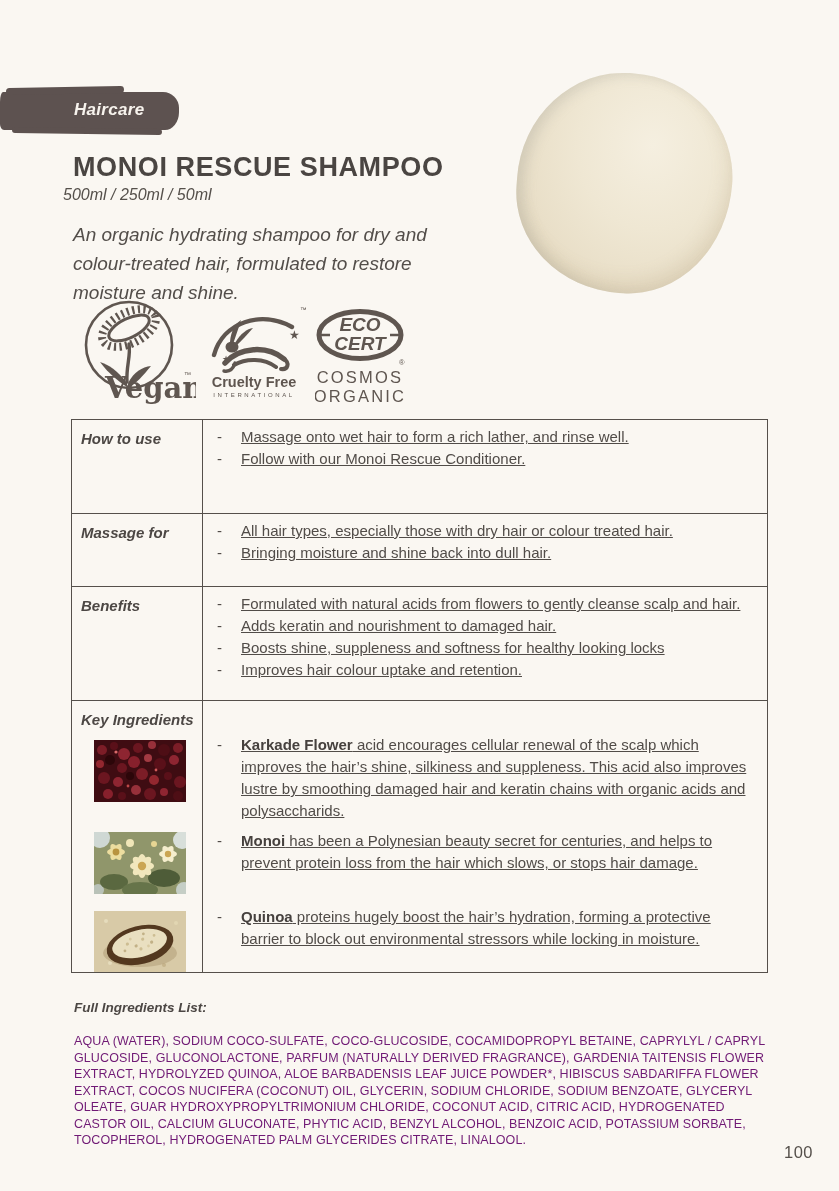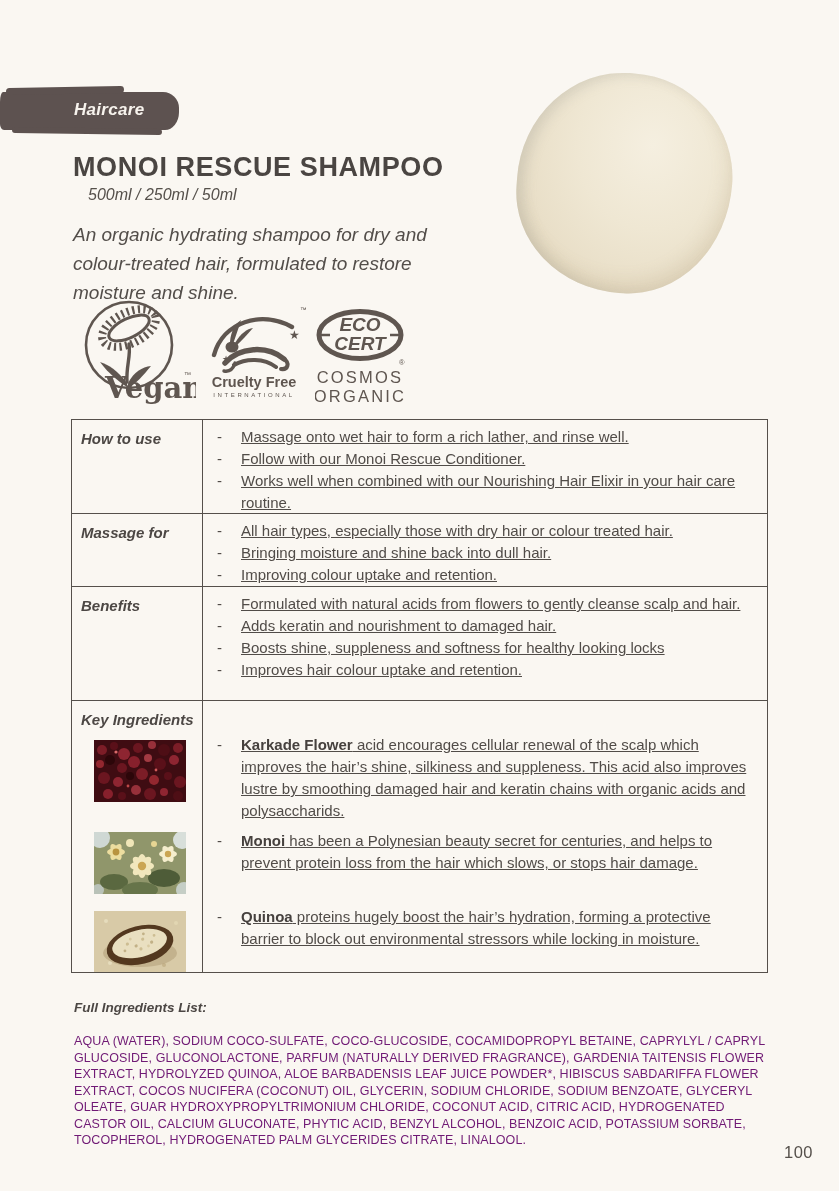--- a/index.html
+++ b/index.html
@@ -22,21 +22,21 @@
   .badge::after{content:"";position:absolute;left:12px;bottom:-4px;width:150px;height:6px;
     background:var(--badge);border-radius:4px;transform:rotate(.8deg);}
   .badge span{
     position:absolute;left:74px;top:8px;font-size:17px;font-style:italic;color:var(--badge-text);
     letter-spacing:.3px;
     font-weight:bold;
   }
   
   .title{position:absolute;left:73px;top:152px;font-size:27px;font-weight:bold;
     letter-spacing:.6px;color:var(--ink);}
-  .sizes{position:absolute;left:88px;top:186px;font-size:16px;font-style:italic;color:var(--body);text-align:right;}
+  .sizes{position:absolute;left:63px;top:186px;font-size:16px;font-style:italic;color:var(--body);text-align:right;}
   .desc{position:absolute;left:73px;top:220px;width:386px;font-size:19px;font-style:italic;
     line-height:29px;color:#534e4a;}
   
   .bar-photo{
     position:absolute;left:517px;top:73px;width:215px;height:220px;
     border-radius:50% 50% 48% 52% / 52% 48% 54% 46%;
     background:radial-gradient(ellipse at 62% 32%, #f5efe0 0%, #efe7d3 40%, #e9dfc8 68%, #ded2b5 100%);
     box-shadow:inset 8px 2px 12px rgba(170,170,160,.28), inset -4px -10px 18px rgba(160,140,100,.18);
     transform:rotate(4deg);
   }
@@ -127,32 +127,30 @@
   </div>
 
   <div class="info-table">
 
     <div class="trow" style="height:93px">
       <div class="tlabel">How to use</div>
       <div class="tcontent">
         <ul class="bullets">
             <li class="bullet">Massage onto wet hair to form a rich lather, and rinse well.</li>
             <li class="bullet">Follow with our Monoi Rescue Conditioner.</li>
-            <li class="bullet">Works well when combined with our Nourishing Hair Elixir in your hair care routine.</li>
           </ul>
       </div>
     </div>
 
     <div class="trow" style="height:73px">
       <div class="tlabel">Massage for</div>
       <div class="tcontent">
         <ul class="bullets">
             <li class="bullet">All hair types, especially those with dry hair or colour treated hair.</li>
             <li class="bullet">Bringing moisture and shine back into dull hair.</li>
-            <li class="bullet">Improving colour uptake and retention.</li>
           </ul>
       </div>
     </div>
 
     <div class="trow" style="height:114px">
       <div class="tlabel">Benefits</div>
       <div class="tcontent">
         <ul class="bullets">
             <li class="bullet">Formulated with natural acids from flowers to gently cleanse scalp and hair.</li>
             <li class="bullet">Adds keratin and nourishment to damaged hair.</li>

